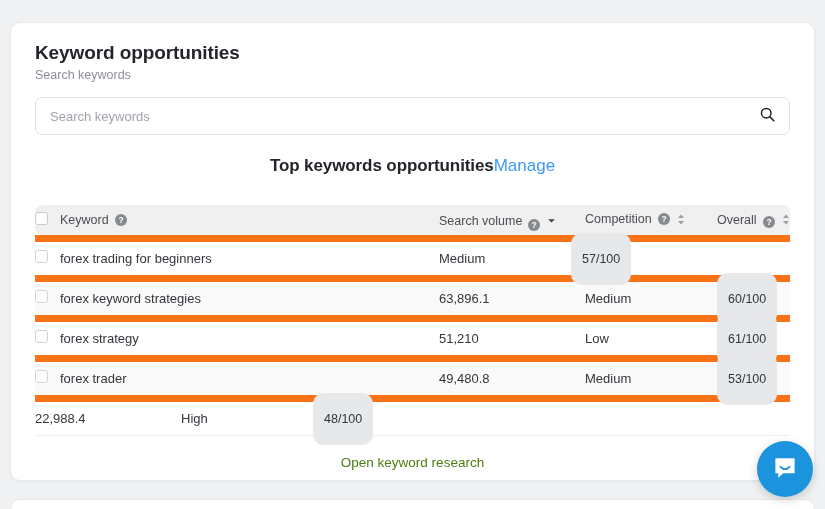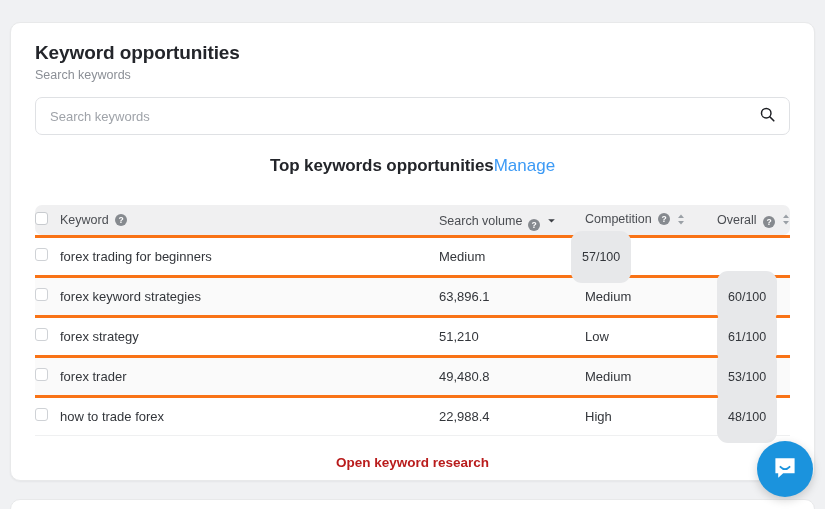--- a/index.html
+++ b/index.html
@@ -109,21 +109,21 @@
     align-items: center;
     background: #f0f0f1;
     border-radius: 7px;
     height: 30px;
     padding: 0 12px 0 0;
   }
   .tr {
     display: flex;
     align-items: center;
     height: 40px;
-    border-top: 3px solid #f97316;
+    border-top: 7px solid #f97316;
     padding: 0 12px 0 0;
   }
   .tr.alt { background: #fafafa; }
 
   .col-kw     { flex: 0 0 404px; display: flex; align-items: flex-start; padding-left: 0; }
   .col-vol    { flex: 0 0 146px; display: flex; align-items: flex-end; }
   .col-comp   { flex: 0 0 132px; display: flex; align-items: flex-start; }
   .col-over   { flex: 1 1 auto;  display: flex; align-items: center; }
 
   .th-text {
@@ -181,23 +181,23 @@
   
   .tfoot {
     border-top: 1px solid #eff0f1;
     height: 53px;
     display: flex;
     align-items: center;
     justify-content: center;
   }
   .foot-link {
     font-size: 13.5px;
-    color: #b91c1c;
+    color: #4d7c0f;
     text-decoration: none;
-    font-weight: bold;
+    font-weight: normal;
     cursor: pointer;
   }
 
   
   .chat-launcher {
     position: absolute;
     right: 12px;
     bottom: 12px;
     width: 56px; height: 56px;
     border-radius: 50%;
@@ -353,24 +353,20 @@
           </div>
           <div class="col-comp">
             <span class="td-text">Medium</span>
           </div>
           <div class="col-over">
             <span class="pill">53/100</span>
           </div>
         </div>
 
         <div class="tr">
-          <div class="col-kw">
-            <span class="cb"></span>
-            <span class="td-text">how to trade forex</span>
-          </div>
           <div class="col-vol">
             <span class="td-text">22,988.4</span>
           </div>
           <div class="col-comp">
             <span class="td-text">High</span>
           </div>
           <div class="col-over">
             <span class="pill">48/100</span>
           </div>
         </div>

